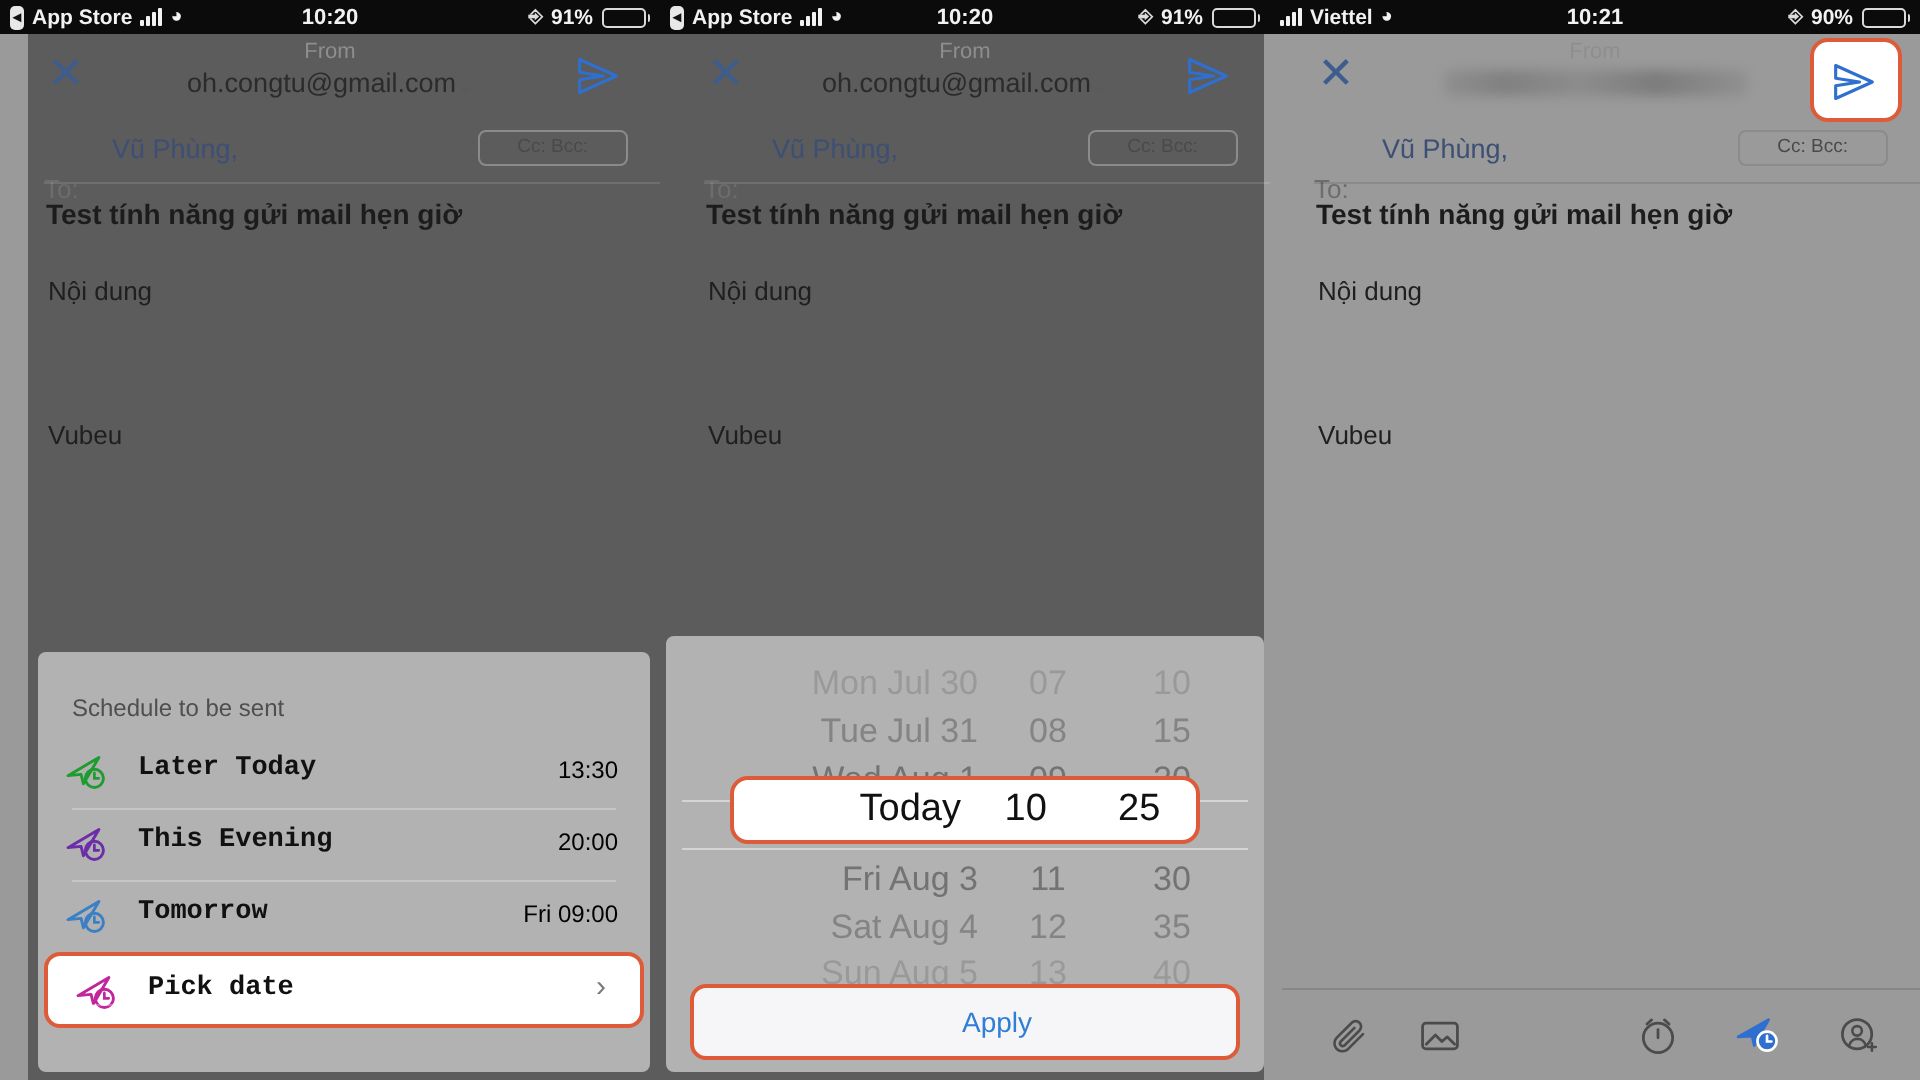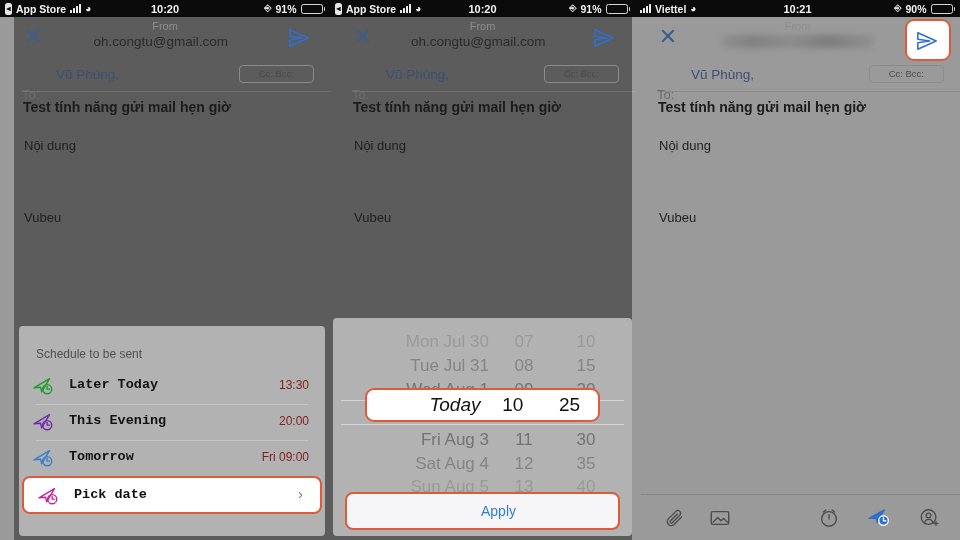--- a/index.html
+++ b/index.html
@@ -94,21 +94,21 @@
   .sheet {
     position: absolute; left: 19px; right: 5px; bottom: 4px; top: 326px;
     background: #b2b2b2; border-radius: 4px;
   }
   .sheet-title { position: absolute; left: 17px; top: 21px; font-size: 12px; color: #4f4f4f; }
   .sched-list { position: absolute; left: 0; right: 0; top: 42px; }
   .sched-row { position: relative; height: 36px; }
   .sched-row .rowline { position: absolute; left: 17px; right: 17px; top: 0; height: 1px; background: rgba(255,255,255,.25); }
   .sched-row .ic { position: absolute; left: 14px; top: 8px; width: 22px; height: 20px; }
   .sched-row .lab { position: absolute; left: 50px; top: 9px; font-size: 13.5px; font-weight: bold; color: #111; font-family: Liberation Mono, monospace; }
-  .sched-row .val { position: absolute; right: 16px; top: 10px; font-size: 12px; color: #7f1d1d; }
+  .sched-row .val { position: absolute; right: 16px; top: 10px; font-size: 12px; color: #000000; }
   .sched-row .chev { position: absolute; right: 17px; top: 7px; font-size: 15px; color: #7a7a7a; font-weight: 300; }
   .sched-row.hl {
     background: #fff; border: 2px solid #de5b3a; border-radius: 8px;
     margin: 0 3px; height: 38px;
   }
   .sched-row.hl .lab { top: 9px; }
   .close-btn {
     position: absolute; left: 0; right: 0; bottom: 6px; text-align: center;
     font-size: 13.5px; font-weight: bold; color: #1d1d1d;
   }
@@ -125,21 +125,21 @@
   .wcol-h { width: 62px; text-align: center; }
   .wcol-m { width: 62px; text-align: center; }
   .wrow.faint { opacity: .38; }
   .wrow.faint2 { opacity: .72; }
   .wrow .wcol-date, .wrow .wcol-h, .wrow .wcol-m { font-size: 17px; color: #737373; }
   .sel-band {
     position: absolute; left: 32px; right: 32px; height: 34px;
     background: #fff; border: 2px solid #de5b3a; border-radius: 9px;
     display: flex; align-items: center;
   }
-  .sel-band .wcol-date { width: 128px; text-align: right; padding-right: 4px; font-size: 19px; color: #111; font-style: italic; }
+  .sel-band .wcol-date { width: 128px; text-align: right; padding-right: 4px; font-size: 19px; color: #111; }
   .sel-band .wcol-h { width: 62px; text-align: center; font-size: 19px; color: #111; }
   .sel-band .wcol-m { width: 62px; text-align: center; font-size: 19px; color: #111; }
   .band-line { position: absolute; left: 8px; right: 8px; height: 1px; background: rgba(255,255,255,.45); }
   .apply-btn {
     position: absolute; left: 12px; right: 12px; bottom: 6px; height: 38px;
     background: #f6f5f8; border: 2px solid #de5b3a; border-radius: 8px;
     display: flex; align-items: center; justify-content: center;
     font-size: 14px; color: #2f7fd6; padding-left: 32px;
   }
 

